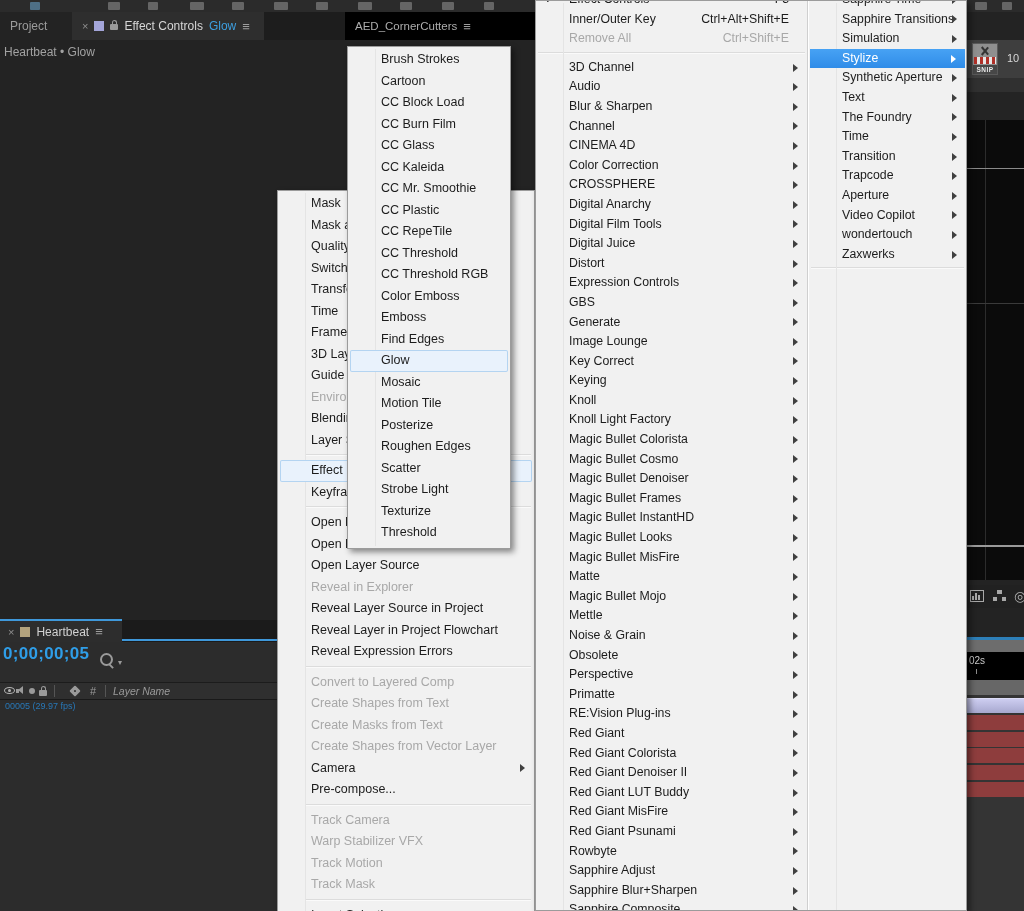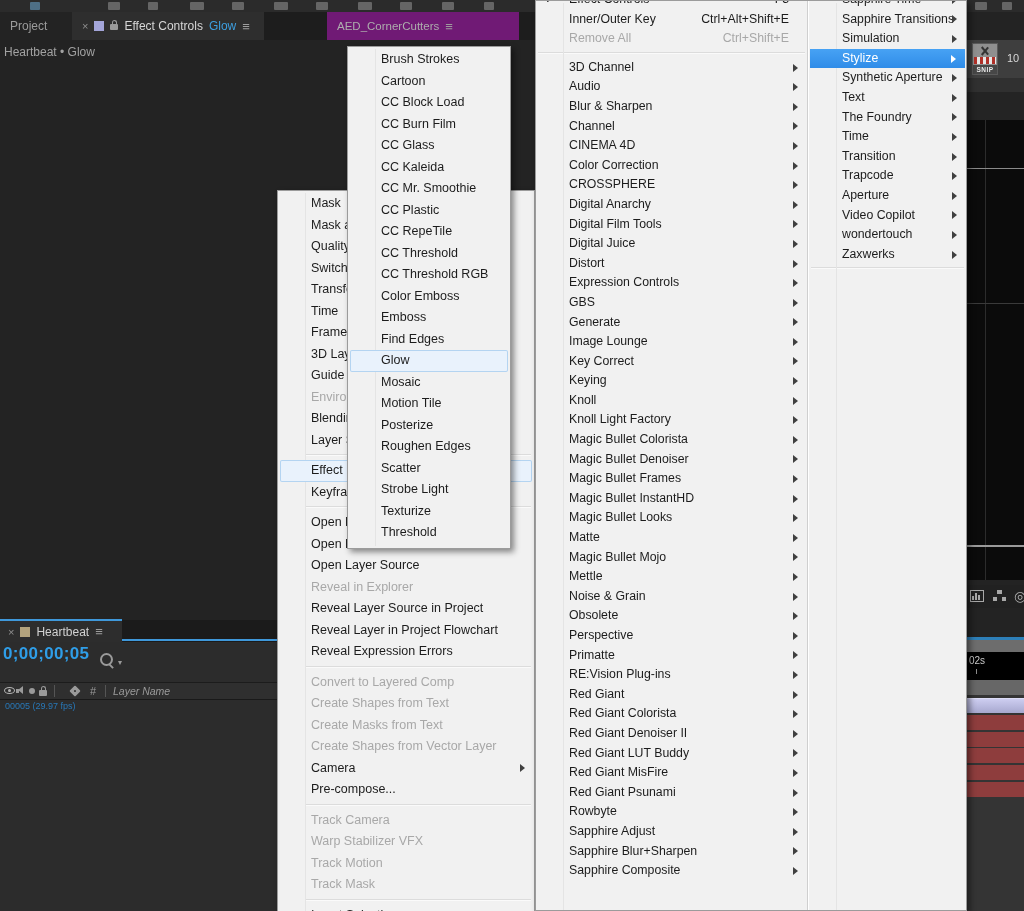--- a/index.html
+++ b/index.html
@@ -9,21 +9,21 @@
   
   .toolbar{position:absolute;left:0;top:0;width:1024px;height:12px;background:#2b2b2b;border-bottom:1px solid #141414;}
   .tbx{position:absolute;top:2px;height:8px;background:#7a7a7a;opacity:.75;border-radius:1px;}
 
   
   .tabbar{position:absolute;left:0;top:12px;width:1024px;height:28px;background:#1d1d1d;}
   .tab{position:absolute;top:0;height:28px;display:flex;align-items:center;gap:6px;
        padding:0 10px;box-sizing:border-box;font-size:12px;}
   .tab-project{left:0;width:72px;background:#232323;color:#9b9b9b;}
   .tab-ec{left:72px;width:192px;background:#2e2e2e;color:#d6d6d6;}
-  .tab-aed{left:327px;width:192px;background:#701a75;color:#adadad;font-size:11.5px;}
+  .tab-aed{left:345px;width:192px;background:#000000;color:#adadad;font-size:11.5px;}
   .xg{color:#8f8f8f;font-size:11px;}
   .burger{color:#9d9d9d;font-size:13px;line-height:1;}
   .sq{width:10px;height:10px;flex:0 0 auto;}
   .blue-accent{color:#3d9fe0;}
 
   
   .ecpanel{position:absolute;left:0;top:40px;width:537px;height:580px;background:#232323;border-bottom:1px solid #101010;}
   .breadcrumb{position:absolute;left:4px;top:5px;font-size:12px;color:#a2a2a2;}
 
   
@@ -324,24 +324,26 @@
         <div class="mi"><span>Distort</span><span class="arr"></span></div>
         <div class="mi"><span>Expression Controls</span><span class="arr"></span></div>
         <div class="mi"><span>GBS</span><span class="arr"></span></div>
         <div class="mi"><span>Generate</span><span class="arr"></span></div>
         <div class="mi"><span>Image Lounge</span><span class="arr"></span></div>
         <div class="mi"><span>Key Correct</span><span class="arr"></span></div>
         <div class="mi"><span>Keying</span><span class="arr"></span></div>
         <div class="mi"><span>Knoll</span><span class="arr"></span></div>
         <div class="mi"><span>Knoll Light Factory</span><span class="arr"></span></div>
         <div class="mi"><span>Magic Bullet Colorista</span><span class="arr"></span></div>
+        <div class="mi"><span>Magic Bullet Cosmo</span><span class="arr"></span></div>
         <div class="mi"><span>Magic Bullet Denoiser</span><span class="arr"></span></div>
         <div class="mi"><span>Magic Bullet Frames</span><span class="arr"></span></div>
         <div class="mi"><span>Magic Bullet InstantHD</span><span class="arr"></span></div>
         <div class="mi"><span>Magic Bullet Looks</span><span class="arr"></span></div>
+        <div class="mi"><span>Magic Bullet MisFire</span><span class="arr"></span></div>
         <div class="mi"><span>Matte</span><span class="arr"></span></div>
         <div class="mi"><span>Magic Bullet Mojo</span><span class="arr"></span></div>
         <div class="mi"><span>Mettle</span><span class="arr"></span></div>
         <div class="mi"><span>Noise &amp; Grain</span><span class="arr"></span></div>
         <div class="mi"><span>Obsolete</span><span class="arr"></span></div>
         <div class="mi"><span>Perspective</span><span class="arr"></span></div>
         <div class="mi"><span>Primatte</span><span class="arr"></span></div>
         <div class="mi"><span>RE:Vision Plug-ins</span><span class="arr"></span></div>
         <div class="mi"><span>Red Giant</span><span class="arr"></span></div>
         <div class="mi"><span>Red Giant Colorista</span><span class="arr"></span></div>

